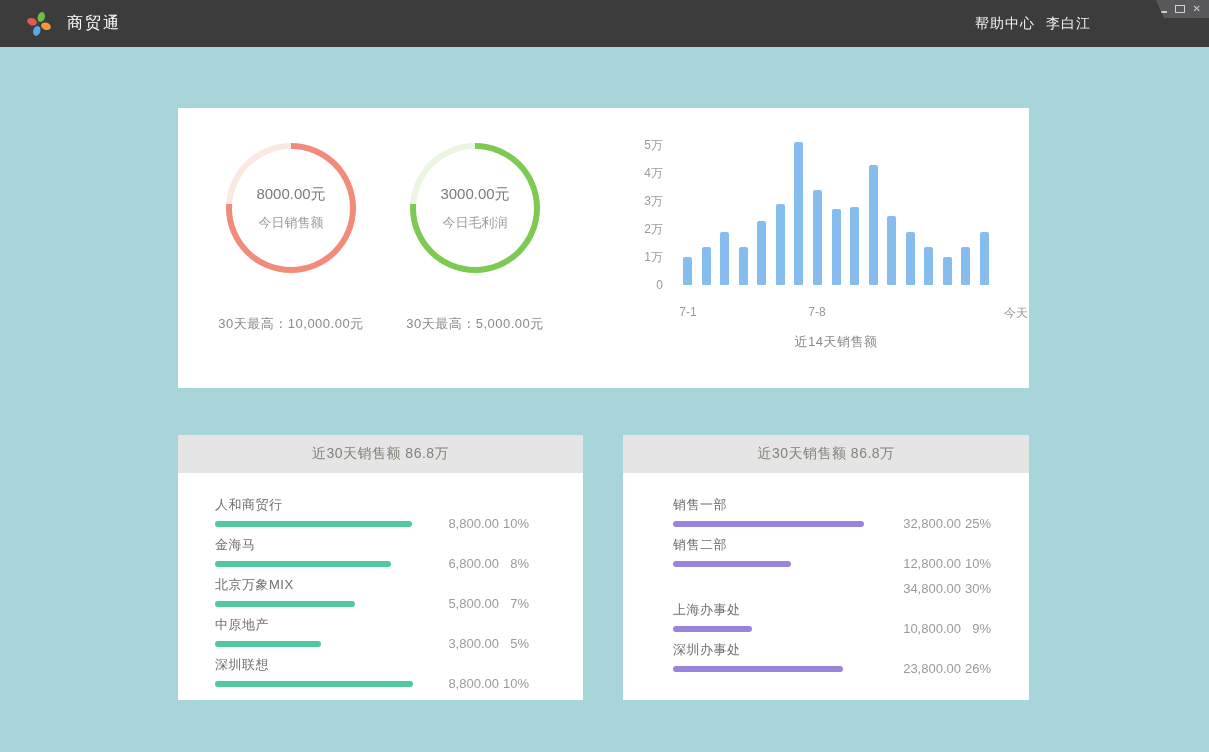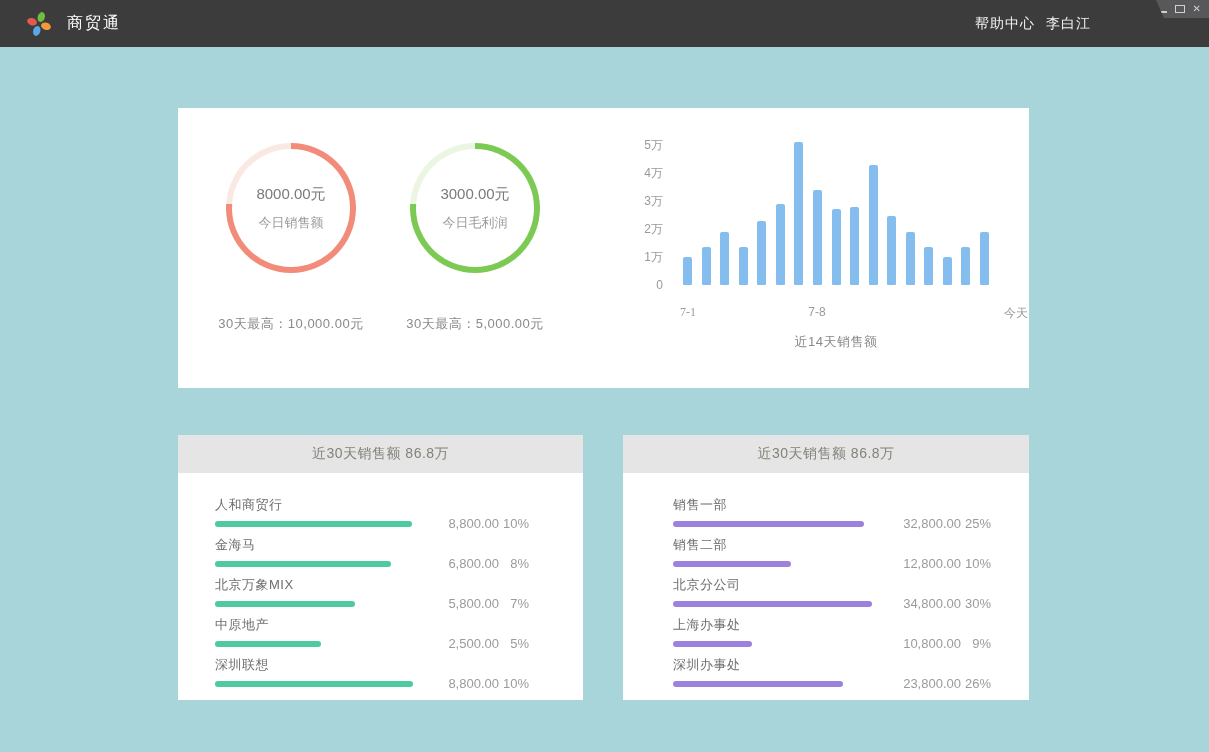--- a/index.html
+++ b/index.html
@@ -44,21 +44,21 @@
   .gauge-caption{margin-top:42px;font-size:13px;color:#8A8A8A;letter-spacing:.5px;}
   
   .yaxis{position:absolute;left:430px;top:0;width:55px;height:280px;}
   .ytick{position:absolute;right:0;font-size:12px;line-height:14px;color:#9A9A9A;}
   .yt5{top:30px;} .yt4{top:58px;} .yt3{top:86px;} .yt2{top:114px;} .yt1{top:142px;} .yt0{top:170px;}
   .plot{position:absolute;left:505px;top:27px;width:306px;height:150px;
     display:flex;align-items:flex-end;justify-content:space-between;}
   .bar{width:9px;border-radius:2px 2px 1px 1px;}
   .xticks{position:absolute;left:505px;top:197px;width:306px;height:16px;}
   .xtick{position:absolute;transform:translateX(-50%);font-size:12px;color:#9A9A9A;white-space:nowrap;}
-  .xt0{left:5px;font-family:Liberation Serif, serif;} .xt1{left:134px;} .xt2{left:301px;margin-left:32px;}
+  .xt0{left:5px;} .xt1{left:134px;} .xt2{left:301px;margin-left:32px;}
   .chart-caption{position:absolute;left:505px;top:225px;width:306px;text-align:center;
     font-size:13px;color:#8A8A8A;letter-spacing:.5px;}
   
   .rank-card{top:435px;width:405px;height:265px;}
   .rank-card.r1{left:178px;}
   .rank-card.r2{left:623px;width:406px;}
   .rank-header{height:38px;background:#e5e5e5;display:flex;align-items:center;
     justify-content:center;font-size:14px;color:#83827A;letter-spacing:.5px;}
   .rank-body{padding-top:24px;}
   .rank-item{display:flex;align-items:flex-end;margin-bottom:10px;box-sizing:border-box;}
@@ -198,21 +198,21 @@
         <span class="rank-percent">7%</span>
       </div>
     </div>
 
     <div class="rank-item">
       <div class="rank-left">
         <span class="rank-name">中原地产</span>
         <div class="rank-bar" style="width: 106px; background: rgb(79, 201, 162);"></div>
       </div>
       <div class="rank-right">
-        <span class="rank-amount">2,500.00</span>
+        <span class="rank-amount">3,800.00</span>
         <span class="rank-percent">5%</span>
       </div>
     </div>
 
     <div class="rank-item">
       <div class="rank-left">
         <span class="rank-name">深圳联想</span>
         <div class="rank-bar" style="width: 198px; background: rgb(79, 201, 162);"></div>
       </div>
       <div class="rank-right">
@@ -244,24 +244,20 @@
         <span class="rank-name">销售二部</span>
         <div class="rank-bar" style="width: 118px; background: rgb(155, 130, 220);"></div>
       </div>
       <div class="rank-right">
         <span class="rank-amount">12,800.00</span>
         <span class="rank-percent">10%</span>
       </div>
     </div>
 
     <div class="rank-item">
-      <div class="rank-left">
-        <span class="rank-name">北京分公司</span>
-        <div class="rank-bar" style="width: 199px; background: rgb(155, 130, 220);"></div>
-      </div>
       <div class="rank-right">
         <span class="rank-amount">34,800.00</span>
         <span class="rank-percent">30%</span>
       </div>
     </div>
 
     <div class="rank-item">
       <div class="rank-left">
         <span class="rank-name">上海办事处</span>
         <div class="rank-bar" style="width: 79px; background: rgb(155, 130, 220);"></div>

